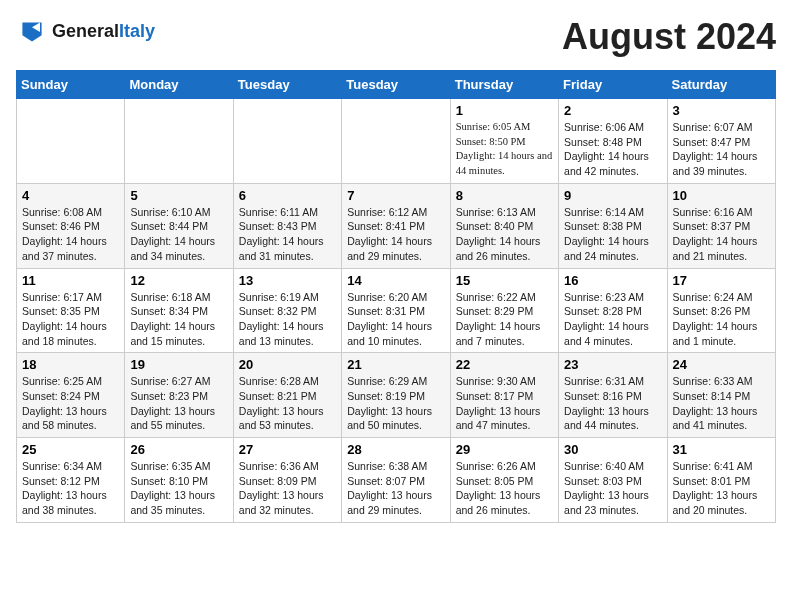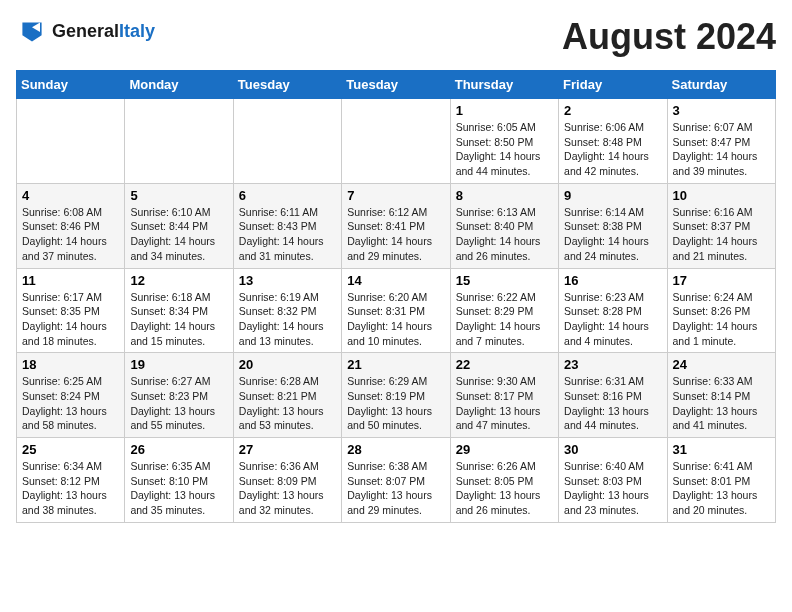--- a/index.html
+++ b/index.html
@@ -127,21 +127,21 @@
       </tr>
   </thead>
   <tbody id="calendar-body">
   <tr class="row-odd">
         <td class="empty-cell"></td>
         <td class="empty-cell"></td>
         <td class="empty-cell"></td>
         <td class="empty-cell"></td>
         <td>
           <span class="day-num">1</span>
-          <div class="day-info" style="white-space: pre-line;">Sunrise: 6:05 AM
+          <div class="day-info" style="white-space: pre-line; font-family: Liberation Serif, serif;">Sunrise: 6:05 AM
 Sunset: 8:50 PM
 Daylight: 14 hours and 44 minutes.</div>
         </td>
         <td>
           <span class="day-num">2</span>
           <div class="day-info" style="white-space: pre-line;">Sunrise: 6:06 AM
 Sunset: 8:48 PM
 Daylight: 14 hours and 42 minutes.</div>
         </td>
         <td>

